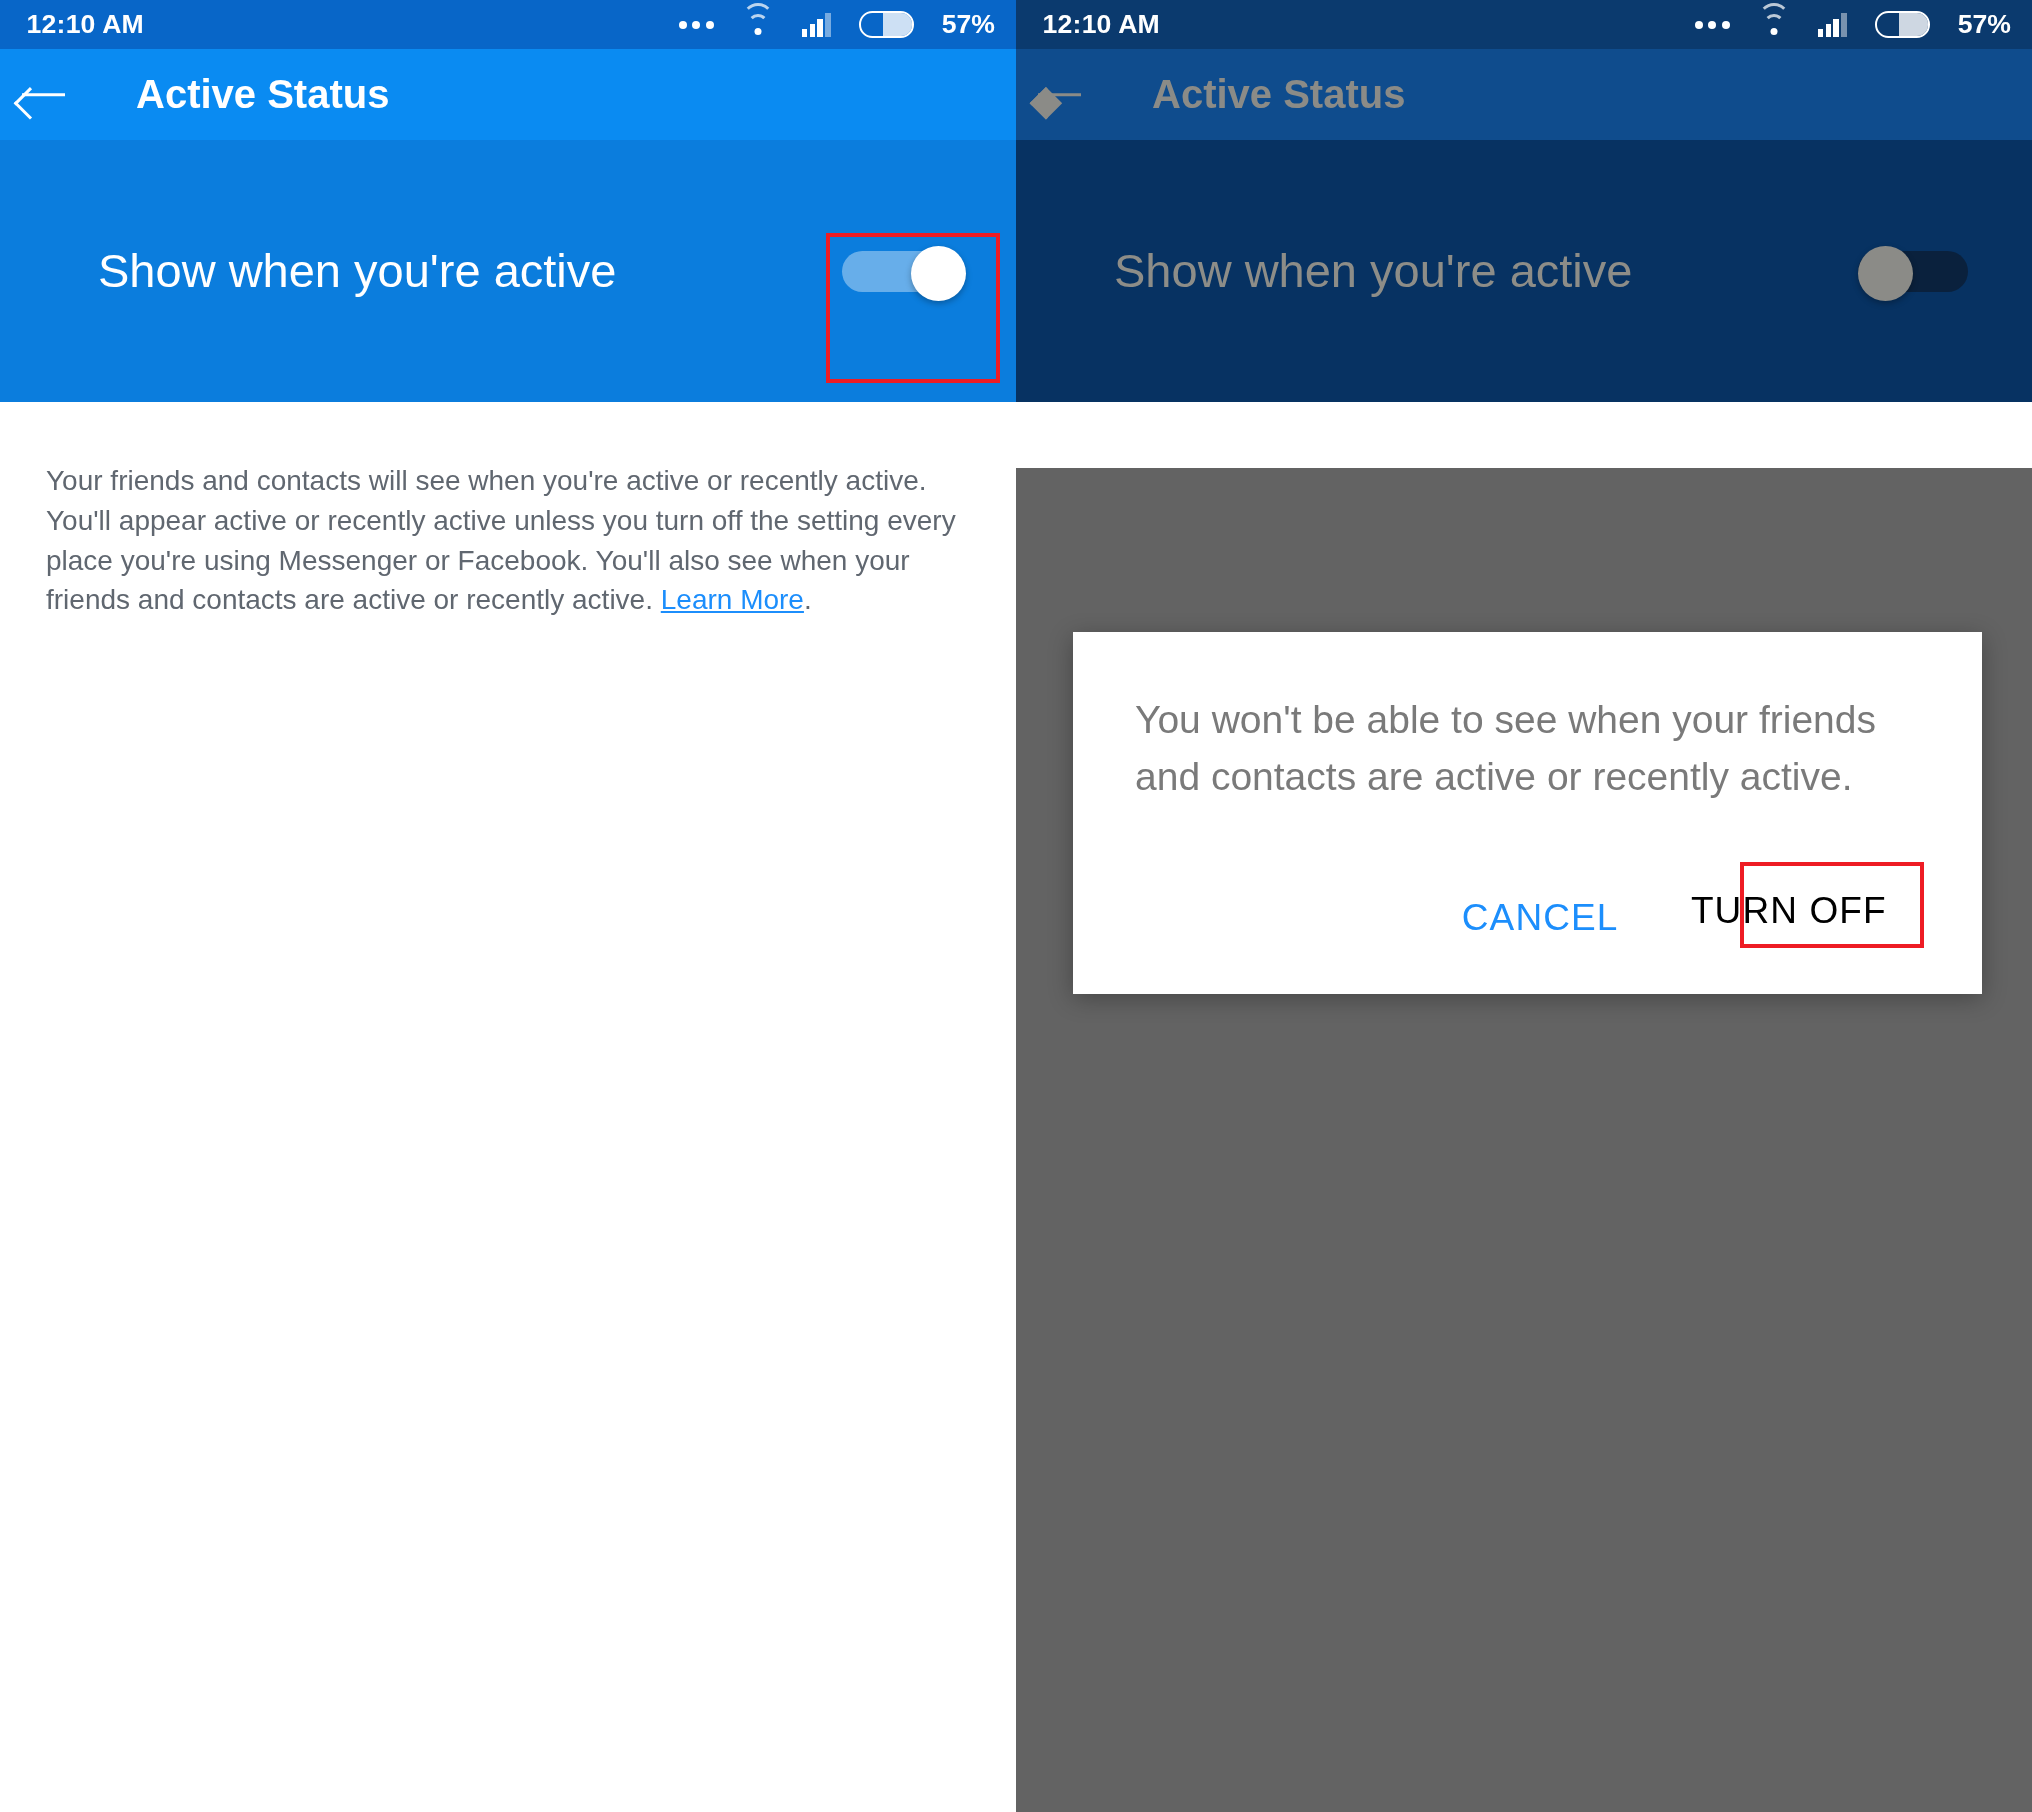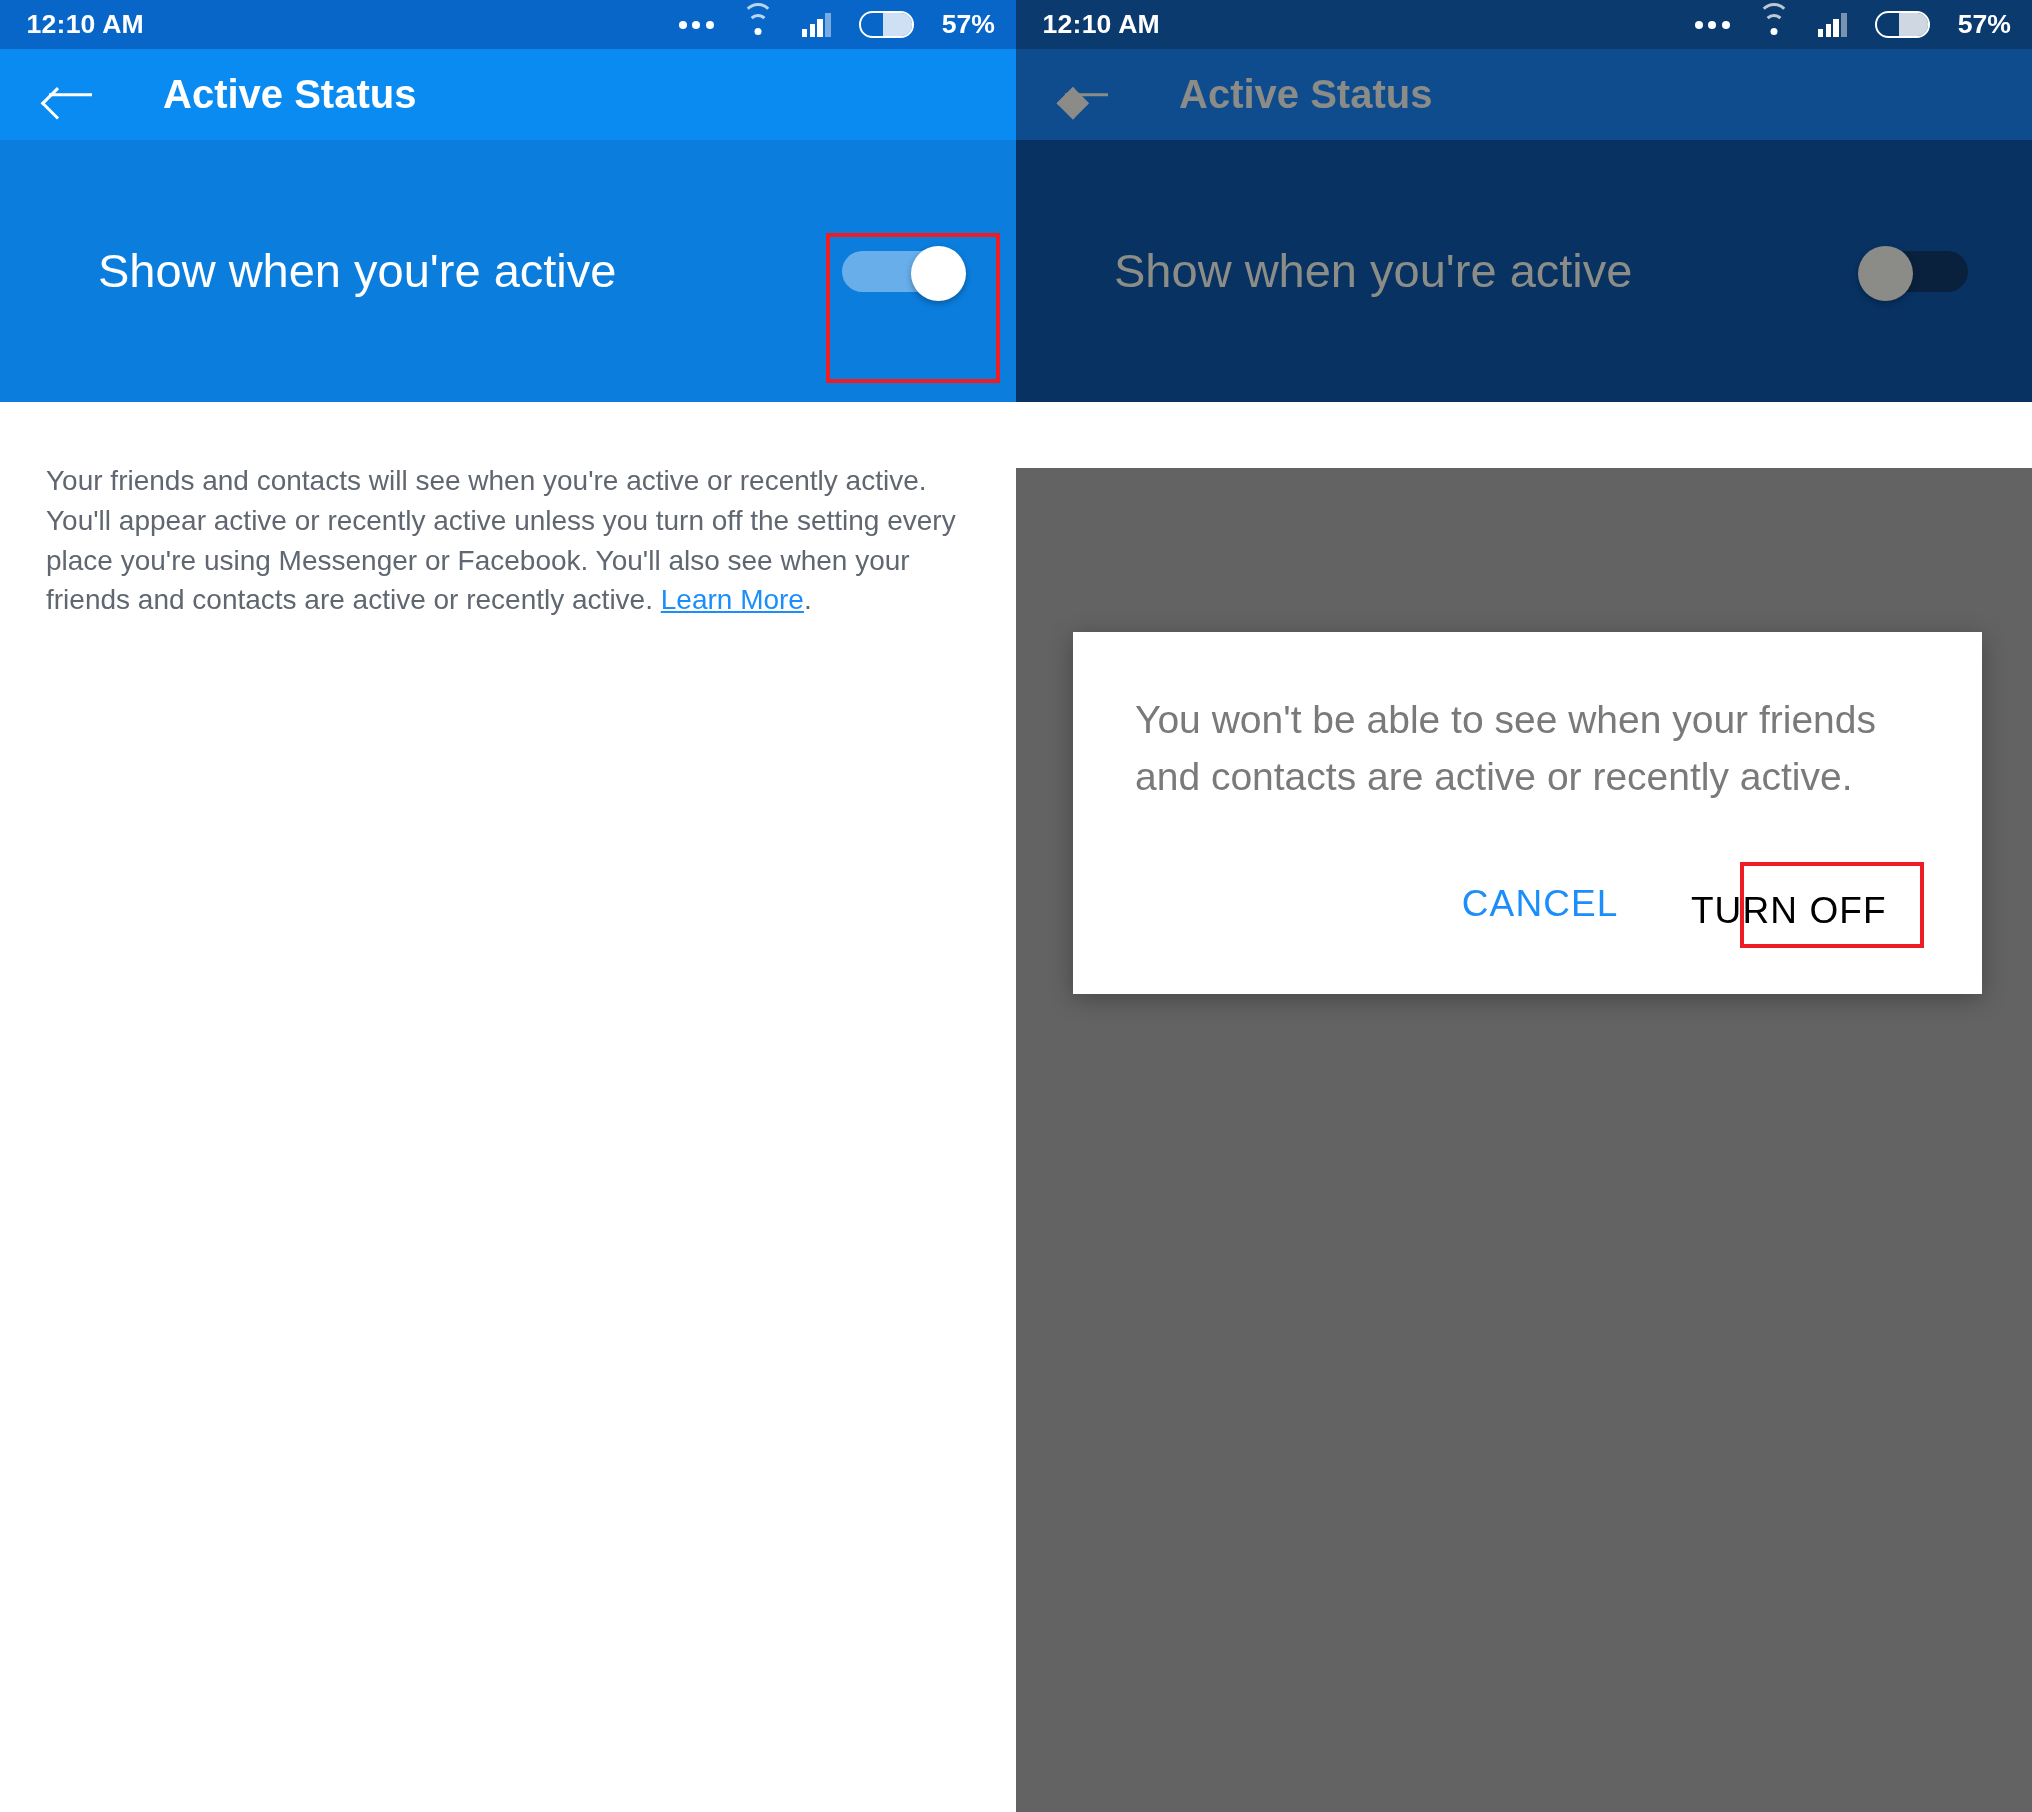--- a/index.html
+++ b/index.html
@@ -89,21 +89,21 @@
   .status-pct {
     font-size:26.6px; font-weight:bold; line-height:1;
   }
 
   
   .appbar {
     height:91px;
     background:#0a8bf2;
     display:flex;
     align-items:center;
-    padding-left:44px;
+    padding-left:17px;
   }
   .back-arrow {
     width:55px; height:55px;
     position:relative;
     flex:0 0 auto;
     cursor:pointer;
   }
   .back-arrow::before {
     content:"";
     position:absolute; left:5.3px; top:50%;
@@ -229,21 +229,21 @@
   }
   .dialog-body {
     font-size:39px;
     color:#7a7a7a;
     line-height:1.45;
     margin-bottom:69px;
   }
   .dialog-actions {
     display:flex;
     justify-content:flex-end;
-    align-items:flex-start;
+    align-items:flex-end;
     gap:32px;
     position:relative;
     padding-right:5.3px;
   }
   .btn-text {
     font-size:37px;
     letter-spacing:1.1px;
     cursor:pointer;
     background:none;
     border:none;

